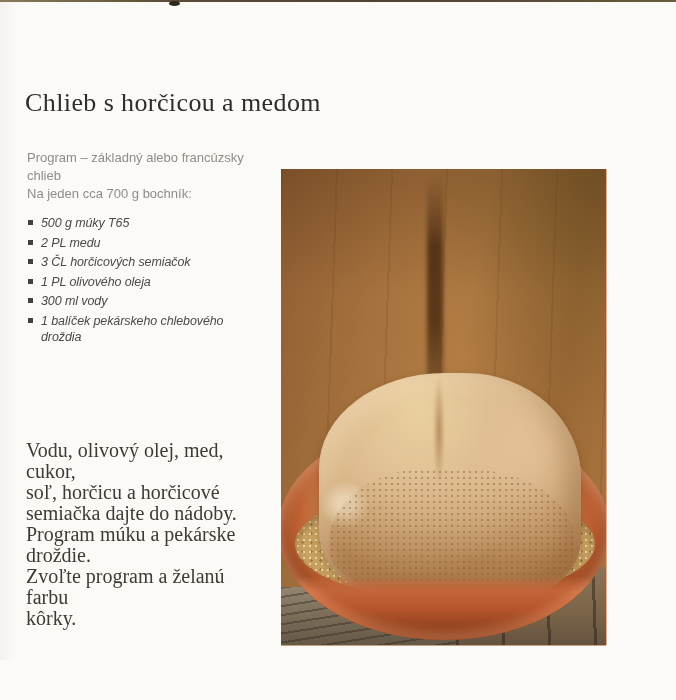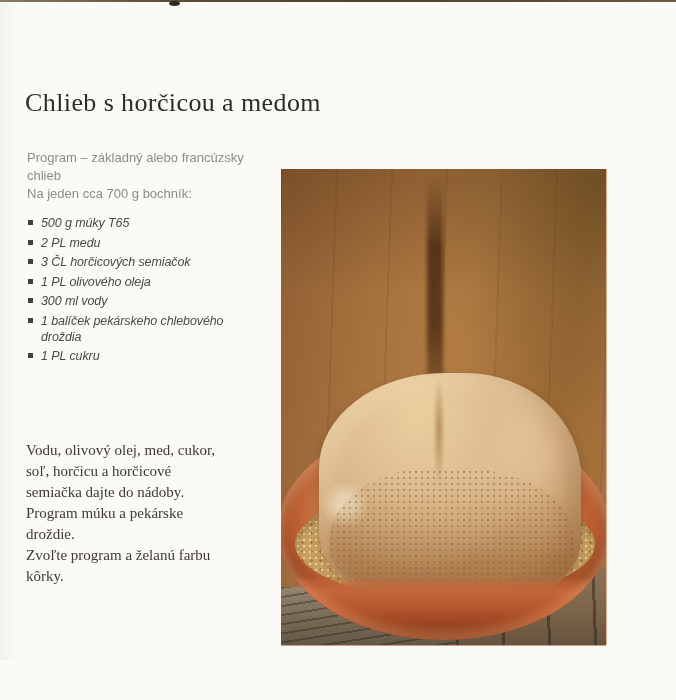--- a/index.html
+++ b/index.html
@@ -53,21 +53,21 @@
   }
   .bullet {
     flex:0 0 auto; width:5px; height:5px; margin:5px 8px 0 1px;
     background:#44423e;
   }
 
   
   .instructions {
     position:absolute; left:26px; top:440px; width:240px;
     font-family:"Liberation Serif", serif;
-    font-size:15px; line-height:21px;
+    font-size:20px; line-height:21px;
     color:var(--body-text,#3e3a36);
   }
 
   
   .photo {
     position:absolute; left:281px; top:169px; width:325px; height:476px;
     overflow:hidden;
     box-shadow:1px 0 0 #e7ad8d, 0 1px 0 #caa184;
   }
   .wood-bg {
@@ -195,24 +195,20 @@
         <span class="bullet"></span>
         <span>1 PL olivového oleja</span>
       </li>
     <li>
         <span class="bullet"></span>
         <span>300 ml vody</span>
       </li>
     <li>
         <span class="bullet"></span>
         <span>1 balíček pekárskeho chlebového droždia</span>
-      </li>
-    <li>
-        <span class="bullet"></span>
-        <span>1 PL cukru</span>
       </li>
   </ul>
 
   <div class="instructions">
     <div>Vodu, olivový olej, med, cukor,</div>
     <div>soľ, horčicu a horčicové</div>
     <div>semiačka dajte do nádoby.</div>
     <div>Program múku a pekárske</div>
     <div>droždie.</div>
     <div>Zvoľte program a želanú farbu</div>

